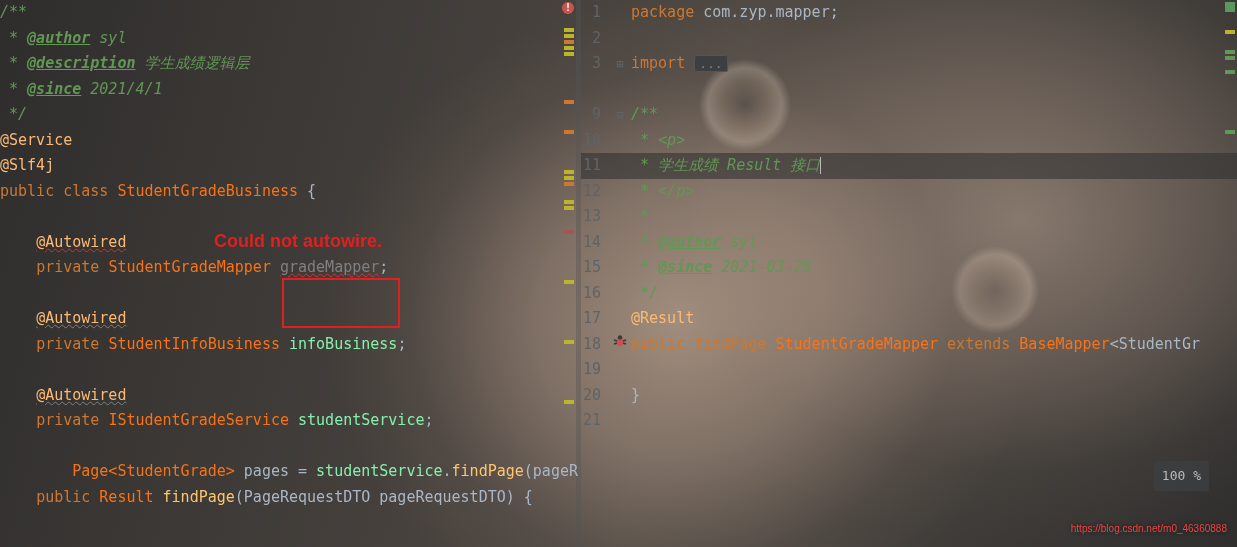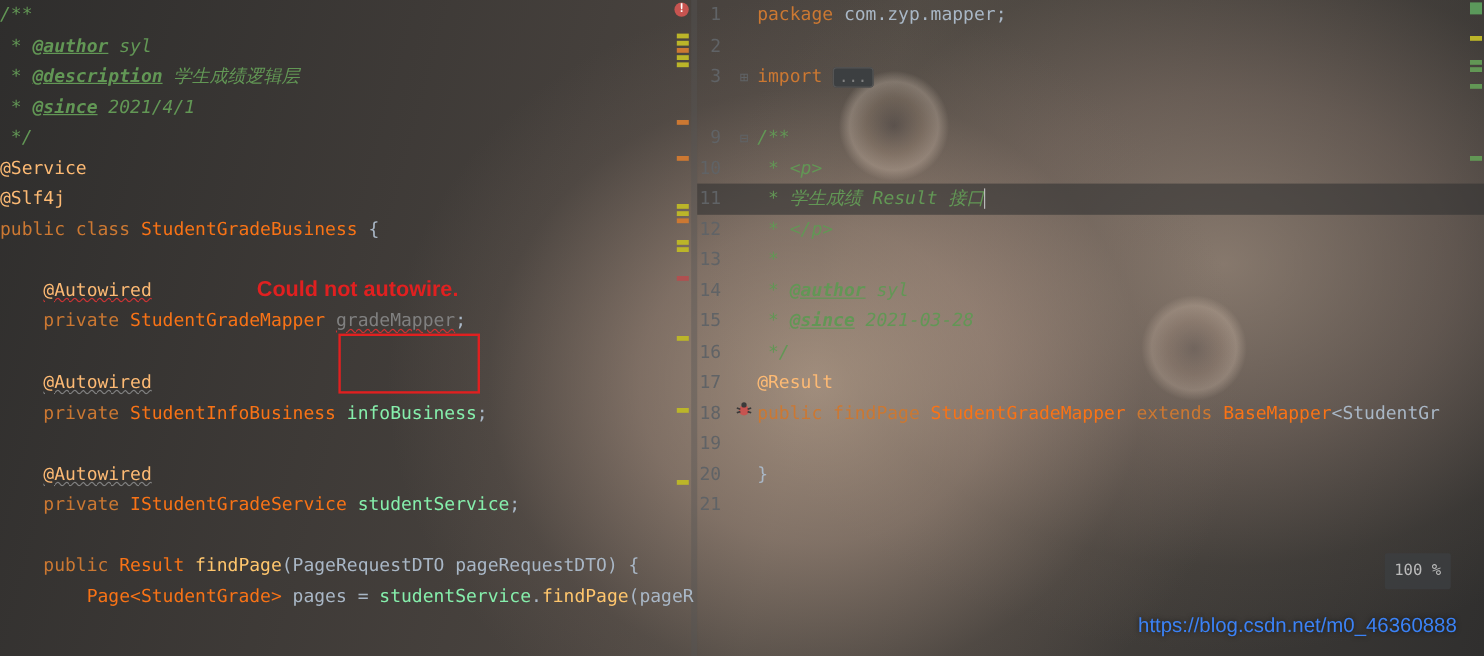--- a/index.html
+++ b/index.html
@@ -61,22 +61,22 @@
   }
   .minimap-right { position:absolute; right:0; top:0; bottom:0; width:14px; }
   .mm-g { position:absolute; right:2px; width:10px; height:4px; background:#629755; }
   .mm-y { position:absolute; right:2px; width:10px; height:4px; background:#BBB529; }
   .zoom-badge {
     position:absolute; right:28px; bottom:56px; color:#BBBBBB;
     background:rgba(60,63,65,0.8); padding:4px 8px; font-size:13px;
     border-radius:2px;
   }
   .watermark {
-    position:absolute; right:23px; bottom:10px; color:#3b82f6;
-    font-family: Arial, sans-serif; font-size:17px;
+    position:absolute; right:10px; bottom:10px; color:#ef4444;
+    font-family: Arial, sans-serif; font-size:10px;
     text-shadow:0 0 4px rgba(0,0,0,0.6);
   }
   .bug-icon { width:16px; height:16px; display:inline-block; }
   .fold-badge {
     background:#3C3F41; border:1px solid #555; border-radius:3px;
     padding:0 4px; color:#808080; font-size:13px;
   }
   .splitter { width:5px; background:rgba(85,85,85,0.4); cursor:col-resize; }
 </style>
 </head>
@@ -135,24 +135,24 @@
         <div class="row">
           <div class="code"><span class="">    </span><span class="ann sq-underline">@Autowired</span></div>
         </div>
         <div class="row">
           <div class="code"><span class="">    </span><span class="kw">private </span><span class="typ">IStudentGradeService </span><span class="field">studentService</span><span class="">;</span></div>
         </div>
         <div class="row">
           <div class="code"><span class=""></span></div>
         </div>
         <div class="row">
+          <div class="code"><span class="">        </span><span class="typ">Page&lt;StudentGrade&gt; </span><span class="ident">pages</span><span class=""> = </span><span class="field">studentService</span><span class="">.</span><span class="method">findPage</span><span class="">(pageR</span></div>
+        </div>
+        <div class="row">
           <div class="code"><span class="">    </span><span class="kw">public </span><span class="typ">Result </span><span class="method">findPage</span><span class="">(PageRequestDTO pageRequestDTO) {</span></div>
-        </div>
-        <div class="row">
-          <div class="code"><span class="">        </span><span class="typ">Page&lt;StudentGrade&gt; </span><span class="ident">pages</span><span class=""> = </span><span class="field">studentService</span><span class="">.</span><span class="method">findPage</span><span class="">(pageR</span></div>
         </div>
       </div>
     <div class="marker-col">
       <div class="err-icon">!</div>
       <div class="marker m-y" style="top:28px"></div>
       <div class="marker m-y" style="top:34px"></div>
       <div class="marker m-o" style="top:40px"></div>
       <div class="marker m-y" style="top:46px"></div>
       <div class="marker m-y" style="top:52px"></div>
       <div class="marker m-o" style="top:100px"></div>

